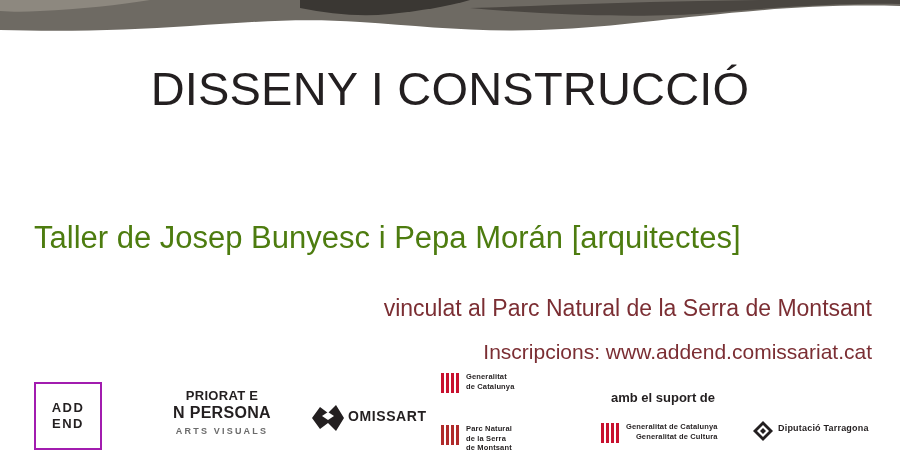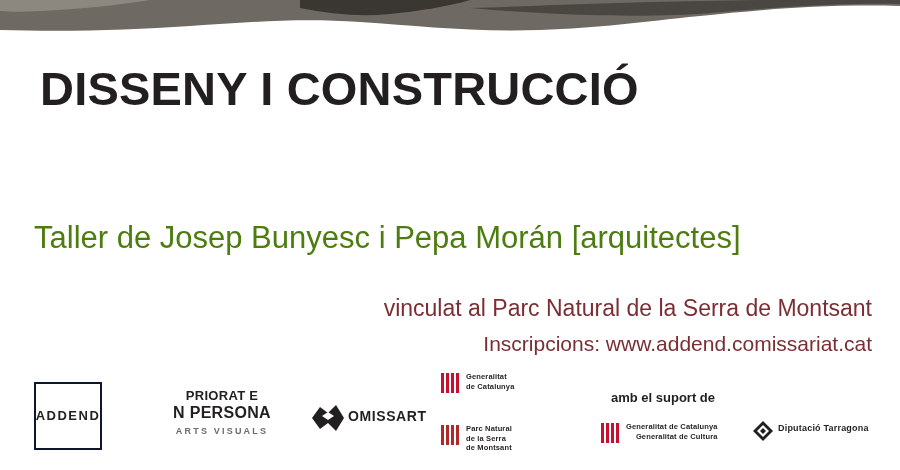--- a/index.html
+++ b/index.html
@@ -35,26 +35,27 @@
 
   
   .headline {
     position: absolute;
     left: 40px;
     top: 58px;
     width: 820px;
   }
   .headline .line {
     font-family: "Liberation Sans", sans-serif;
-    font-weight: 700;
+    font-weight: 400;
     font-size: 47px;
     line-height: 62px;
     letter-spacing: 0.2px;
     color: #231f20;
     white-space: nowrap;
+    text-align: center;
   }
 
   .subtitle {
     position: absolute;
     left: 34px;
     top: 218px;
     width: 830px;
     font-family: "Liberation Sans", sans-serif;
     font-weight: 400;
     font-size: 31px;
@@ -76,21 +77,21 @@
     line-height: 32px;
     font-weight: 400;
     white-space: nowrap;
     text-align: right;
   }
   .maroon-block .insc-line {
     font-size: 21px;
     line-height: 32px;
     font-weight: 400;
     white-space: nowrap;
-    margin-top: 4px;
+    margin-top: 12px;
   }
 
   
   .logo-strip {
     position: absolute;
     left: 0;
     top: 372px;
     width: 900px;
     height: 98px;
   }
@@ -99,24 +100,24 @@
     position: absolute;
     color: #231f20;
   }
 
   
   .logo-addend {
     left: 34px;
     top: 10px;
     width: 68px;
     height: 68px;
-    border: 2px solid #0f172a;
+    border: 2px solid #a21caf;
     box-sizing: border-box;
     display: flex;
-    flex-direction: row;
+    flex-direction: column;
     align-items: center;
     justify-content: center;
   }
   .logo-addend span {
     font-size: 13px;
     font-weight: 700;
     letter-spacing: 1.5px;
     line-height: 16px;
     font-family: "Liberation Sans", sans-serif;
   }

